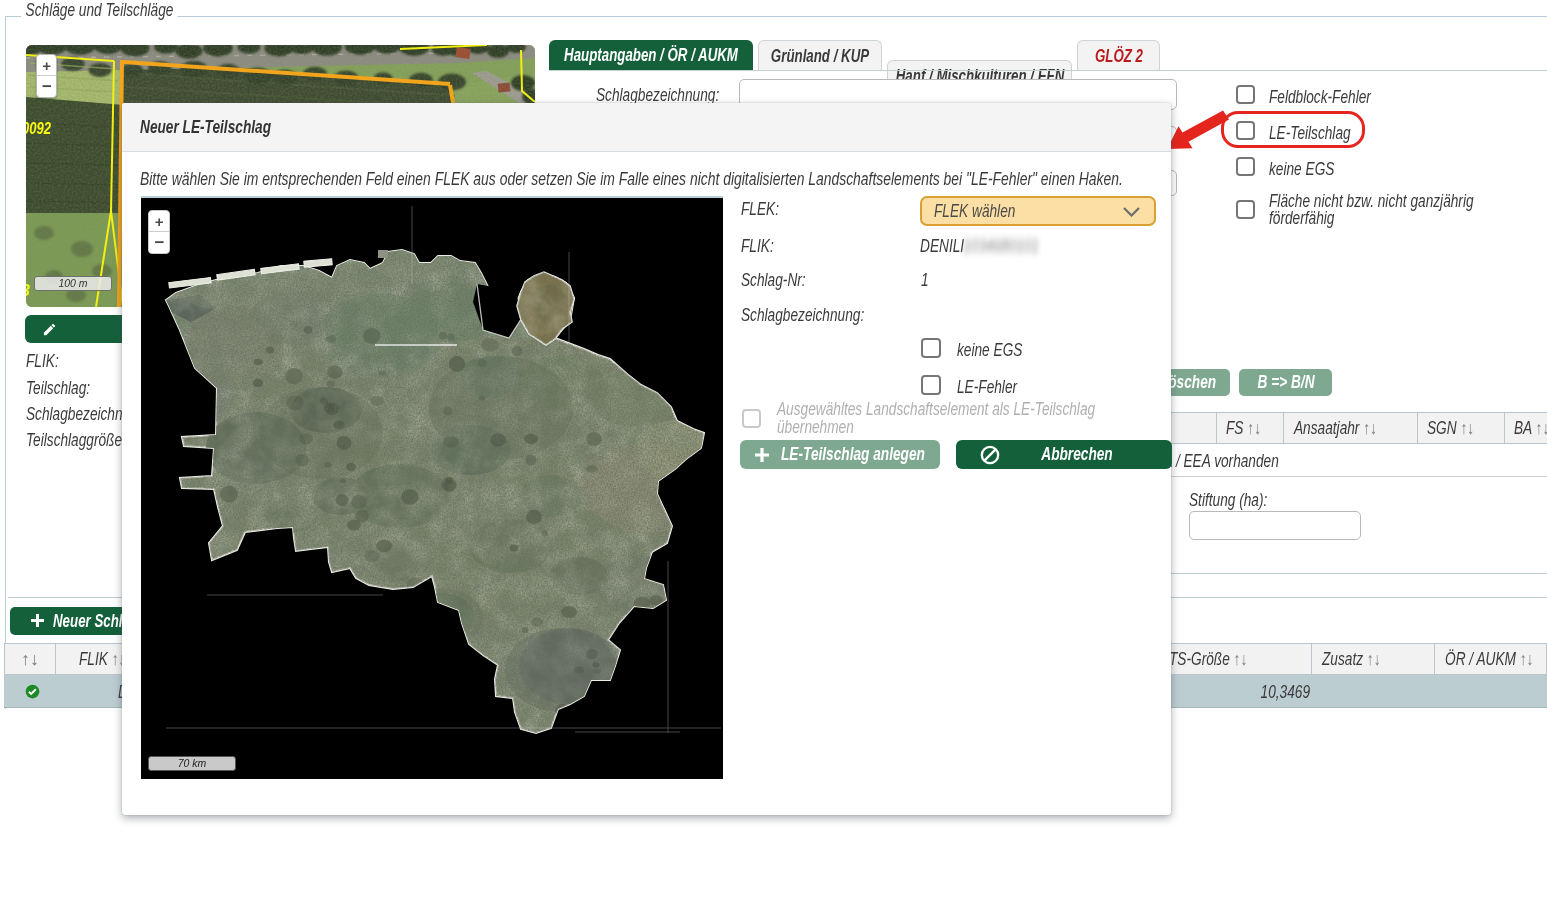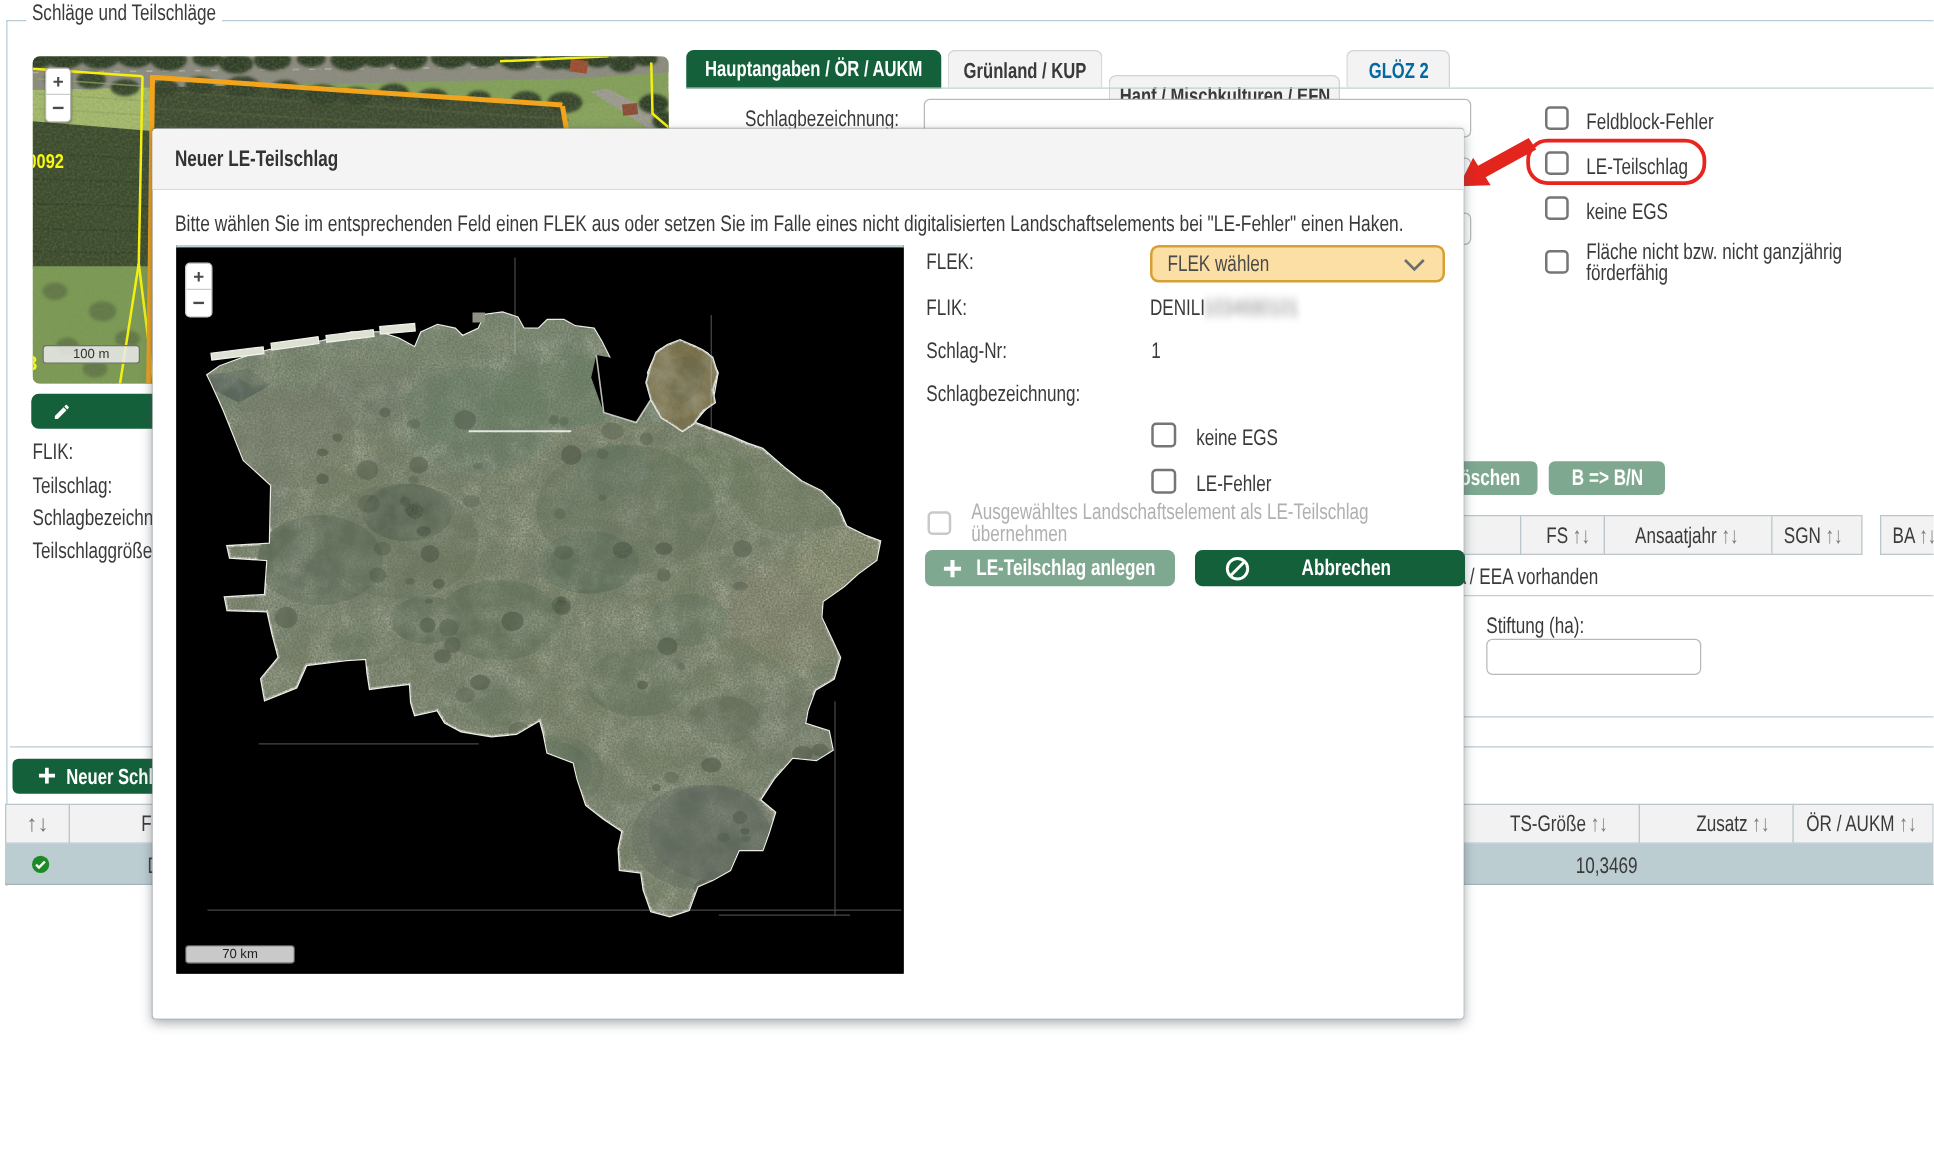--- a/index.html
+++ b/index.html
@@ -1,32 +1,32 @@
 <!DOCTYPE html>
 <html lang="de"><head>
 <meta charset="utf-8">
 <title>Schläge und Teilschläge</title>
 <style>
   * { margin:0; padding:0; box-sizing:border-box; }
   html,body { background:#fff; }
   body { font-family:"Liberation Sans", sans-serif; color:#3a3a3a; }
-  #page { position:relative; width:1547px; height:920px; overflow:hidden; background:#fff; }
+  #page { position:relative; width:1547px; height:920px; overflow:hidden; background:#fff;font-style:italic; }
   .abs { position:absolute; }
   .lbl { font-size:18px; color:#3a3a3a; white-space:nowrap; transform:scaleX(0.76); transform-origin:0 0; }
   .cl { display:inline-block; transform:scaleX(0.76); transform-origin:0 50%; white-space:nowrap; }
   .cc { position:absolute; left:50%; top:0; height:100%; transform:translateX(-50%) scaleX(0.76); white-space:nowrap; }
   .hline { position:absolute; height:1px; background:#b9cbd3; }
   .arrows { color:#7c7c7c; }
   .cb { position:absolute; width:19px; height:19px; border:2px solid #767676; border-radius:4px; background:#fff; }
   .sagebtn { position:absolute; background:#7fa890; color:#fff; font-weight:bold; font-size:16px;
              border-radius:5px; text-align:center; white-space:nowrap; }
   .greenbtn { position:absolute; background:#14603a; color:#fff; font-weight:bold; font-size:16px;
               border-radius:5px; white-space:nowrap; }
   .thcell { position:absolute; background:#f2f2f2; border:1px solid #b9c7cc; font-size:18px;
-            color:#3a3a3a; white-space:nowrap; overflow:hidden;text-align:right; }
+            color:#3a3a3a; white-space:nowrap; overflow:hidden; }
 </style>
 </head>
 <body>
 <div id="page">
 
   <div class="abs" style="left:5px;top:16px;width:1542px;height:1px;background:#b7ccd6;"></div>
   <div class="abs" style="left:5px;top:16px;width:1px;height:693px;background:#b7ccd6;"></div>
   <div class="abs lbl" style="left:21px;top:0px;background:#fff;padding:0 6px;">Schläge und Teilschläge</div>
 
   <div class="abs" id="smallmap" style="left:26px;top:45px;width:509px;height:262px;border-radius:6px;overflow:hidden;">
@@ -172,21 +172,21 @@
     </div>
   <div class="abs tab2" style="left:758px;top:40px;width:124px;height:30px;background:#f3f3f3;border:1px solid #cdd3d6;border-bottom:none;border-radius:6px 6px 0 0;
        color:#3a3a3a;font-weight:bold;font-size:17.5px;text-align:center;line-height:30px;">
       <span class="cc">Grünland / KUP</span>
     </div>
   <div class="abs" style="left:887px;top:40px;width:185px;height:30px;background:#f3f3f3;border:1px solid #cdd3d6;border-bottom:none;border-radius:6px 6px 0 0;
        color:#3a3a3a;font-weight:bold;font-size:17.5px;text-align:center;line-height:30px;margin-top:20px;">
       <span class="cc">Hanf / Mischkulturen / EFN</span>
     </div>
   <div class="abs" style="left:1077px;top:40px;width:83px;height:30px;background:#f3f3f3;border:1px solid #cdd3d6;border-bottom:none;border-radius:6px 6px 0 0;
-       color:#0369a1;font-weight:bold;font-size:17.5px;text-align:left;line-height:30px;">
+       color:#b91c1c;font-weight:bold;font-size:17.5px;text-align:left;line-height:30px;">
       <span class="cc">GLÖZ 2</span>
     </div>
   <div class="abs" style="left:549px;top:70px;width:998px;height:1px;background:#c3d2c9;"></div>
 
   <div class="abs lbl" style="left:596px;top:85px;">Schlagbezeichnung:</div>
   <div class="abs" style="left:739px;top:79px;width:438px;height:31px;border:1px solid #b9b9b9;border-radius:5px;background:#fff;"></div>
   <div class="abs" style="left:950px;top:126px;width:227px;height:17px;border:1px solid #b9b9b9;border-radius:5px;background:#fff;"></div>
   <div class="abs" style="left:950px;top:170px;width:227px;height:26px;border:1px solid #b9b9b9;border-radius:5px;background:#fff;"></div>
 
   <div class="cb" style="left:1236px;top:85px;"></div>
@@ -206,21 +206,21 @@
   <div class="sagebtn" style="left:1145px;top:369px;width:85px;height:27px;line-height:27px;font-size:18px;">
       <span class="cc">Löschen</span>
     </div>
   <div class="sagebtn" style="left:1239px;top:369px;width:93px;height:27px;line-height:27px;font-size:18px;">
       <span class="cc">B =&gt; B/N</span>
     </div>
 
   <div class="thcell" style="left:1100px;top:412px;width:117px;height:32px;"></div>
   <div class="thcell" style="left:1216px;top:412px;width:68px;height:32px;line-height:30px;padding-left:9px;"><span class="cl">FS <span class="arrows">↑↓</span></span></div>
   <div class="thcell" style="left:1283px;top:412px;width:135px;height:32px;line-height:30px;padding-left:10px;"><span class="cl">Ansaatjahr <span class="arrows">↑↓</span></span></div>
-  <div class="thcell" style="left:1417px;top:412px;width:73px;height:32px;line-height:30px;padding-left:9px;"><span class="cl">SGN <span class="arrows">↑↓</span></span></div>
+  <div class="thcell" style="left:1417px;top:412px;width:88px;height:32px;line-height:30px;padding-left:9px;"><span class="cl">SGN <span class="arrows">↑↓</span></span></div>
   <div class="thcell" style="left:1504px;top:412px;width:50px;height:32px;line-height:30px;padding-left:9px;"><span class="cl">BA <span class="arrows">↑↓</span></span></div>
 
   <div class="abs lbl" style="left:1147px;top:451px;">EFA / EEA vorhanden</div>
   <div class="hline" style="left:1070px;top:476px;width:477px;background:#cccccc;"></div>
 
   <div class="abs lbl" style="left:1189px;top:490px;">Stiftung (ha):</div>
   <div class="abs" style="left:1189px;top:511px;width:172px;height:29px;border:1px solid #b9b9b9;border-radius:5px;background:#fff;"></div>
 
   <div class="hline" style="left:1070px;top:573px;width:477px;"></div>
   <div class="hline" style="left:8px;top:597px;width:1539px;"></div>

